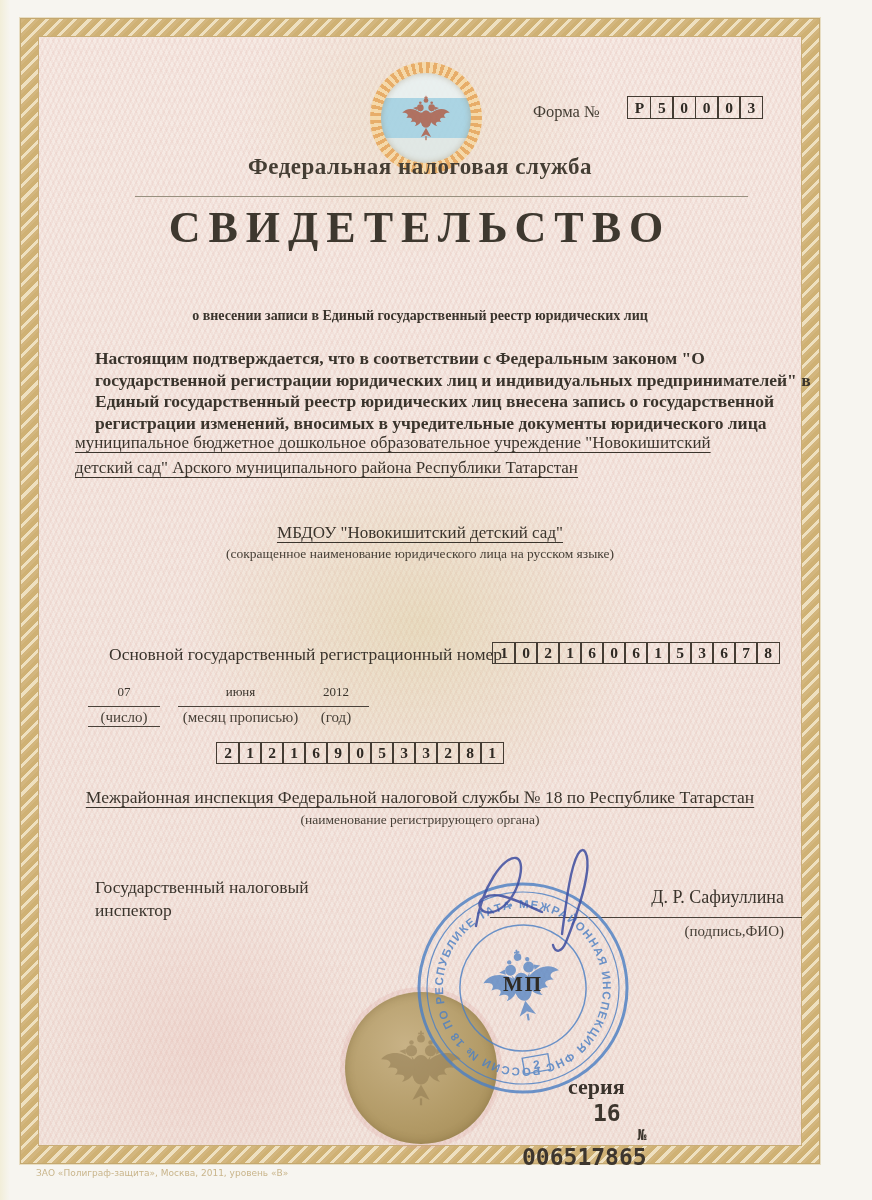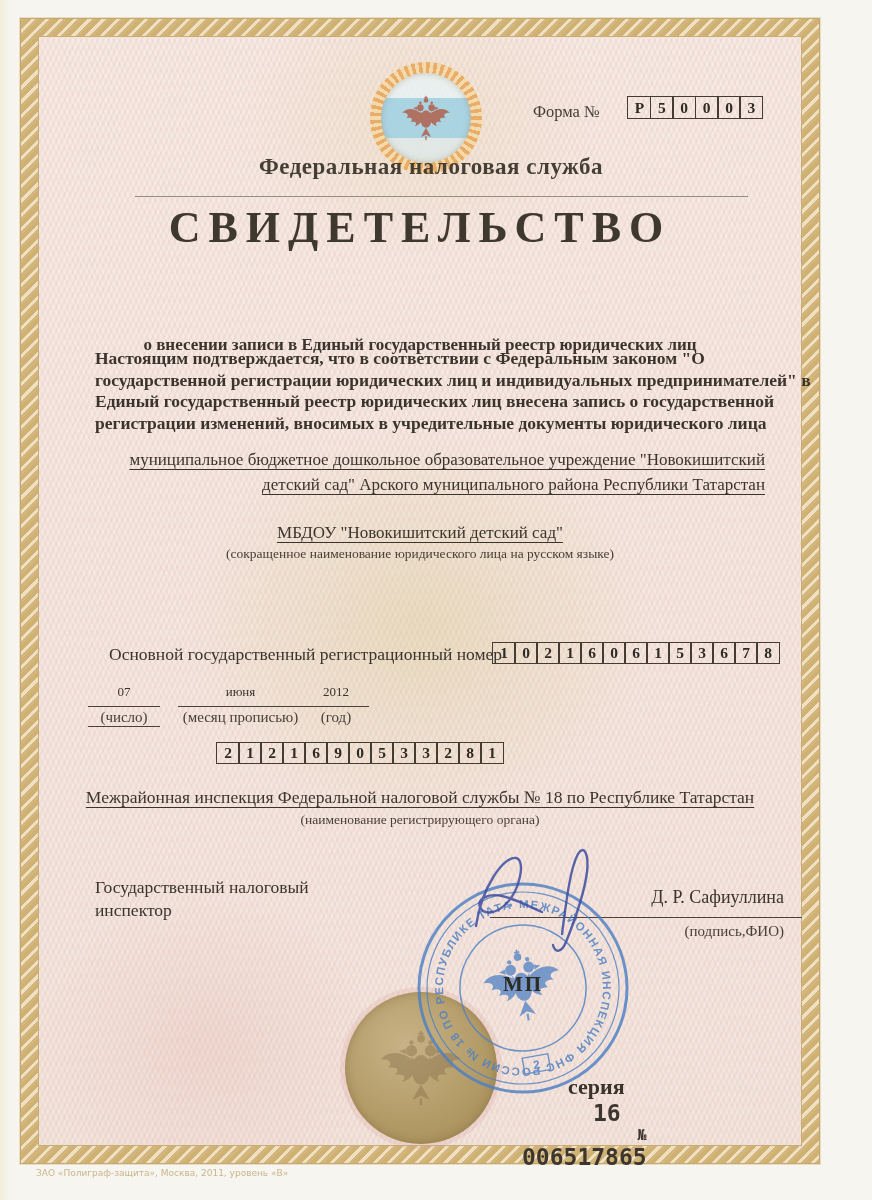--- a/index.html
+++ b/index.html
@@ -48,43 +48,43 @@
   }
   
   .forma-label{ position:absolute; left:495px; top:66px; font-size:16.5px; color:#453e34;}
   .code-boxes{ position:absolute; left:591px; top:60px; display:flex;}
   .cell{
     width:24px; height:23px; border:1.6px solid #443c33; margin-left:-1.6px;
     display:flex; align-items:center; justify-content:center;
     font-weight:bold; font-size:15.5px; color:#2f2a24; flex:none;
   }
   .agency{
-    position:absolute; left:11px; top:118px; width:100%; text-align:center;
+    position:absolute; left:0; top:118px; width:100%; text-align:center;
     font-size:23px; font-weight:bold; color:#453e34; letter-spacing:.5px;
   }
   .header-rule{
     position:absolute; left:97px; top:160px; width:613px;
     border-top:1.5px solid #98907f;
   }
   .cert-title{
     position:absolute; left:0; top:166px; width:100%; text-align:center;
     font-size:44px; font-weight:bold; letter-spacing:8px; color:#3e382f;
   }
   
   .subtitle{
     position:absolute; left:0; top:272px; width:100%; text-align:center;
-    font-size:17px; font-weight:bold;margin-top:27px;
+    font-size:14px; font-weight:bold;
   }
   .body-par{
     position:absolute; left:57px; top:312px; width:716px;
     font-size:17.5px; font-weight:bold; line-height:1.23; text-align:left;
   }
   
   .full-name{
-    position:absolute; left:37px; top:412px; width:690px; text-align:right;
+    position:absolute; left:37px; top:395px; width:690px; text-align:left;
     font-size:17px; line-height:1.45;
     text-decoration:underline; text-underline-offset:4px; text-decoration-thickness:1.2px;
   }
   .note{ position:absolute; width:100%; left:0; text-align:center; font-size:13.5px; color:#463f36;}
   .full-note{ top:458px; }
   .short-name{
     position:absolute; left:0; top:487px; width:100%; text-align:center;
     font-size:17px;
     text-decoration:underline; text-underline-offset:4px; text-decoration-thickness:1.2px;
   }

